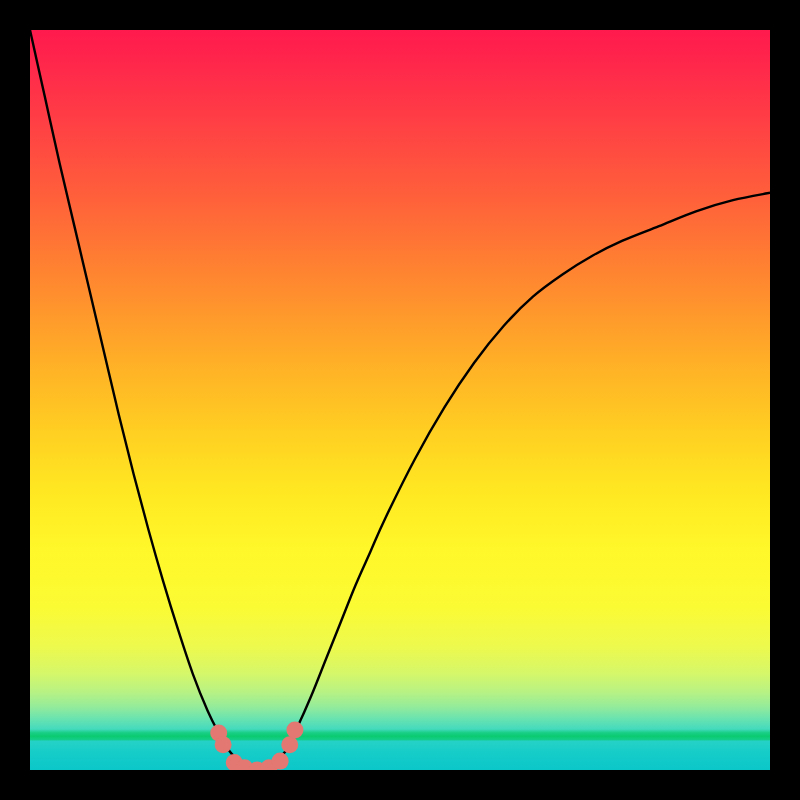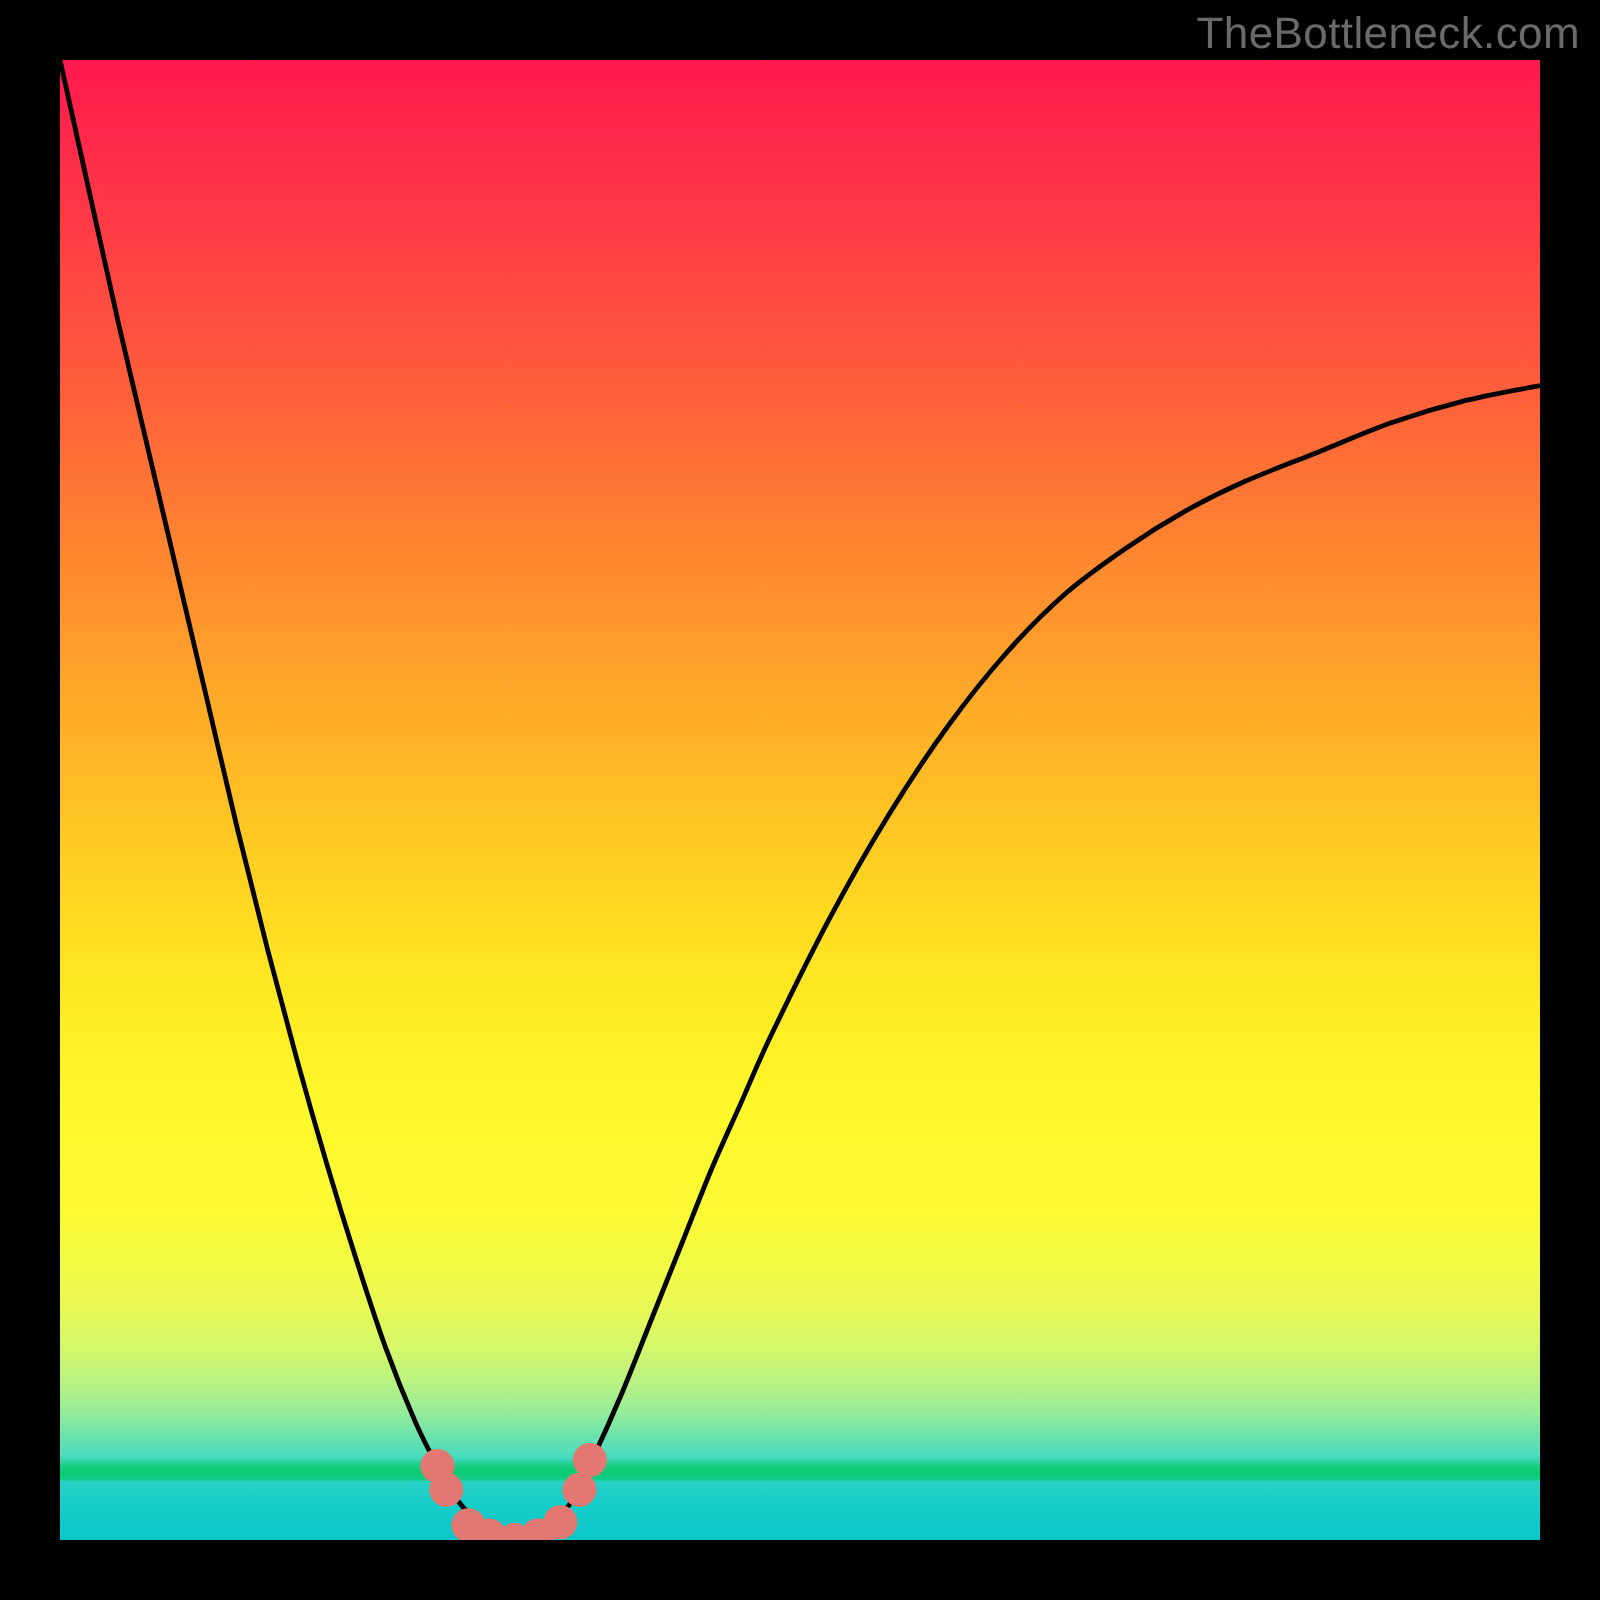--- a/index.html
+++ b/index.html
@@ -101,15 +101,14 @@
           <circle cx="214.6" cy="737.78" r="8.5" fill="#e27871"></circle>
           <circle cx="227.18" cy="740" r="8.5" fill="#e27871"></circle>
           <circle cx="239.02" cy="737.78" r="8.5" fill="#e27871"></circle>
           <circle cx="250.12" cy="731.12" r="8.5" fill="#e27871"></circle>
           <circle cx="259.74" cy="714.84" r="8.5" fill="#e27871"></circle>
           <circle cx="264.92" cy="700.04" r="8.5" fill="#e27871"></circle>
         </g>
     </svg>
   </div>
 
-  <div class="watermark">TheBottleneck.com</div>
 
 </div>
 
 </body></html>

